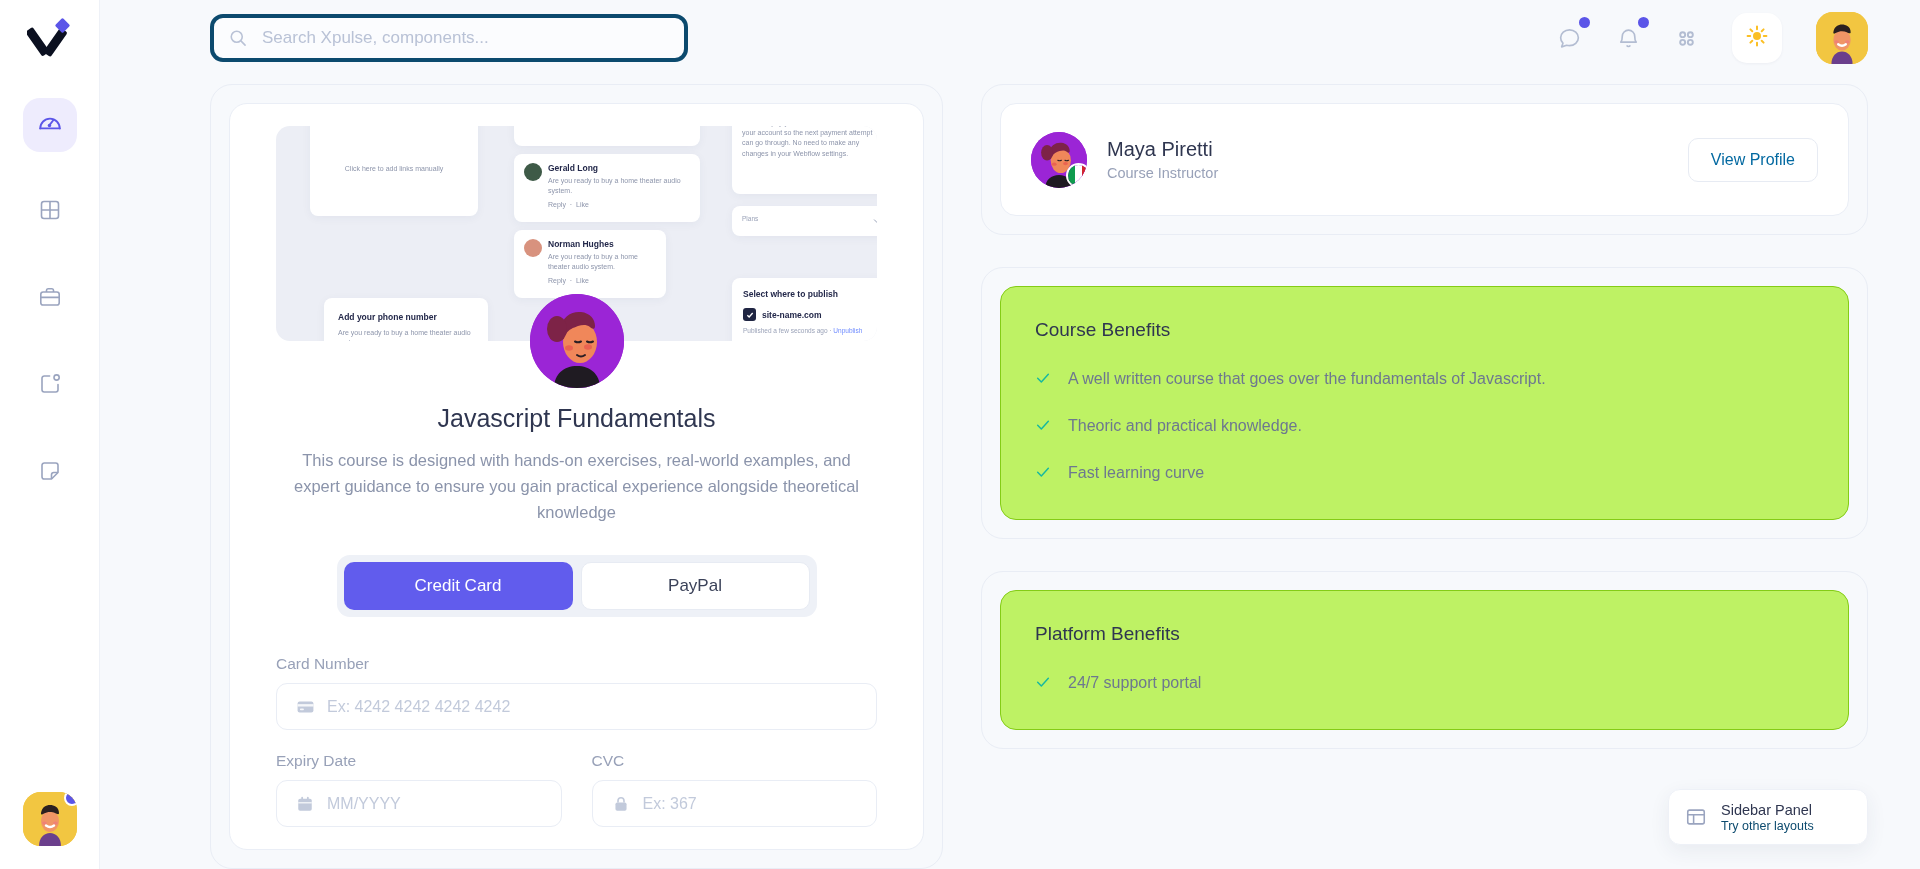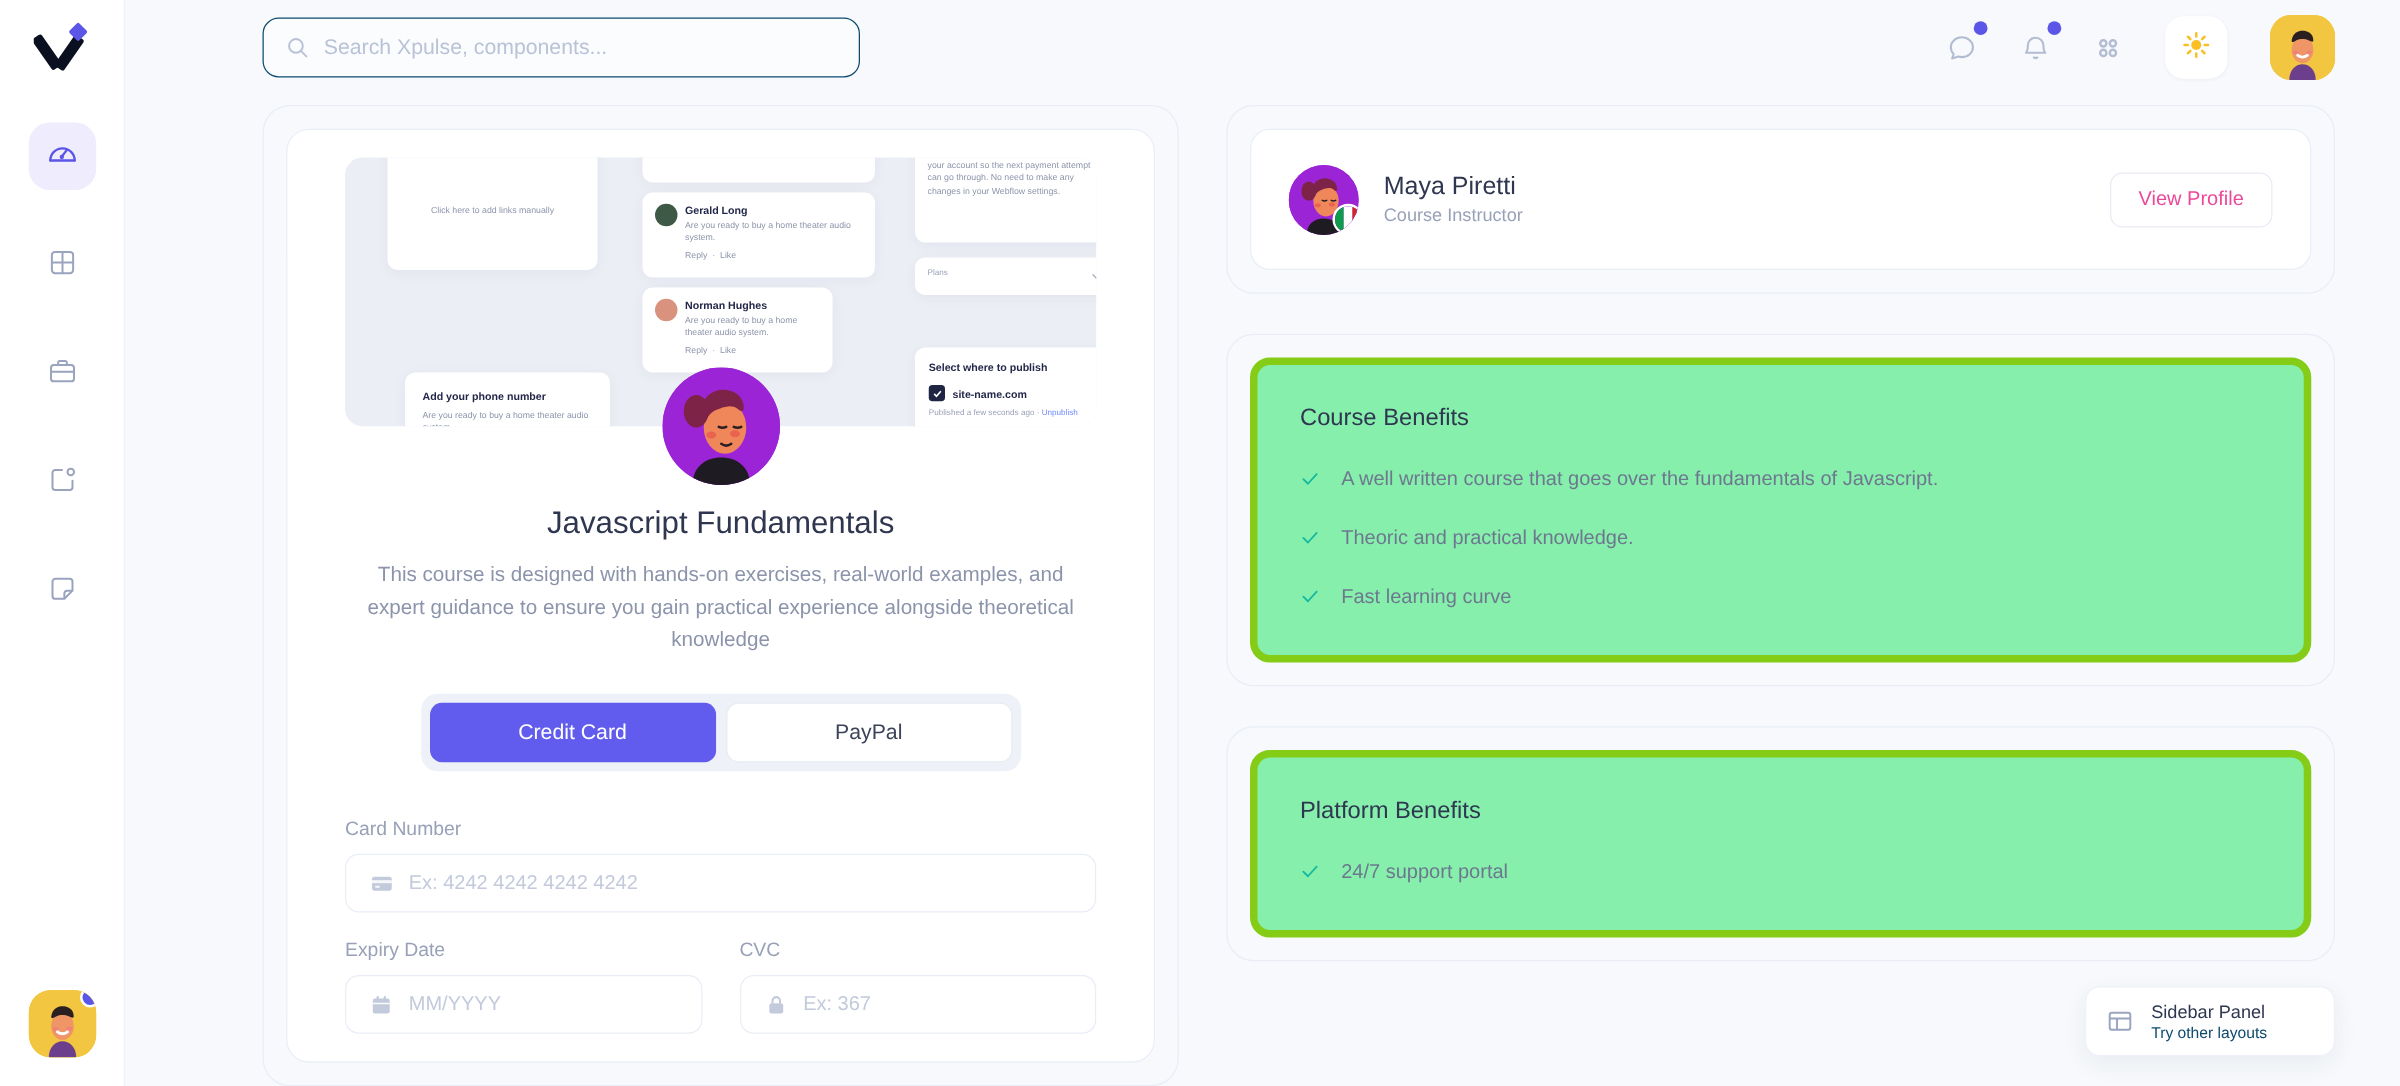--- a/index.html
+++ b/index.html
@@ -51,21 +51,21 @@
     display: flex; align-items: center;
     padding: 0 52px 0 110px;
     background: #f7f9fc;
   }
   .search-wrap {
     position: relative; width: 478px; height: 48px;
   }
   .search-box {
     width: 100%; height: 48px;
     background: #fbfcfe;
-    border: 1px solid #0c4a6e;
+    border: 4px solid #0c4a6e;
     border-radius: 13px;
     padding: 0 18px 0 48px;
     font-size: 17px; color: #6b7punctuation; color:#5d6b88;
     font-family: "Liberation Sans", sans-serif;
     outline: none;
   }
   .search-box::placeholder { color: #b9c2d6; }
   .search-icon-pos {
     position: absolute; left: 18px; top: 50%; transform: translateY(-50%);
     color: #b9c2d6; display: flex;
@@ -188,26 +188,26 @@
     width: 25px; height: 25px; border-radius: 50%;
     overflow: hidden; border: 2px solid #fff; display: flex;
   }
   .flag-badge i { flex: 1; display: block; }
   .inst-meta { margin-left: 20px; }
   .inst-name { font-size: 20px; color: #2f3650; }
   .inst-role { font-size: 14.5px; color: #98a1b8; margin-top: 4px; }
   .view-profile-btn {
     margin-left: auto;
     padding: 12px 22px; border: 1px solid #e7ebf3; border-radius: 10px;
-    background: #fff; font-size: 16px; color: #ec4899; cursor: pointer;
+    background: #fff; font-size: 16px; color: #0369a1; cursor: pointer;
     font-family: "Liberation Sans", sans-serif;
   }
 
   .benefits-card {
-    background: #86efac; border: 6px solid #84cc16; border-radius: 16px;
+    background: #bef264; border: 1px solid #84cc16; border-radius: 16px;
     padding: 32px 34px 34px 34px;
   }
   .benefits-title { font-size: 19px; color: #2f3650; }
   .benefit-list { margin-top: 26px; display: flex; flex-direction: column; gap: 23px; }
   .benefit-item { display: flex; gap: 17px; }
   .check-icon { color: #16b8a0; flex: 0 0 16px; margin-top: 3px; display: flex; }
   .benefit-text { font-size: 16px; color: #6d7governance; color:#6d788f; line-height: 1.5; }
 
   
   .float-widget {

